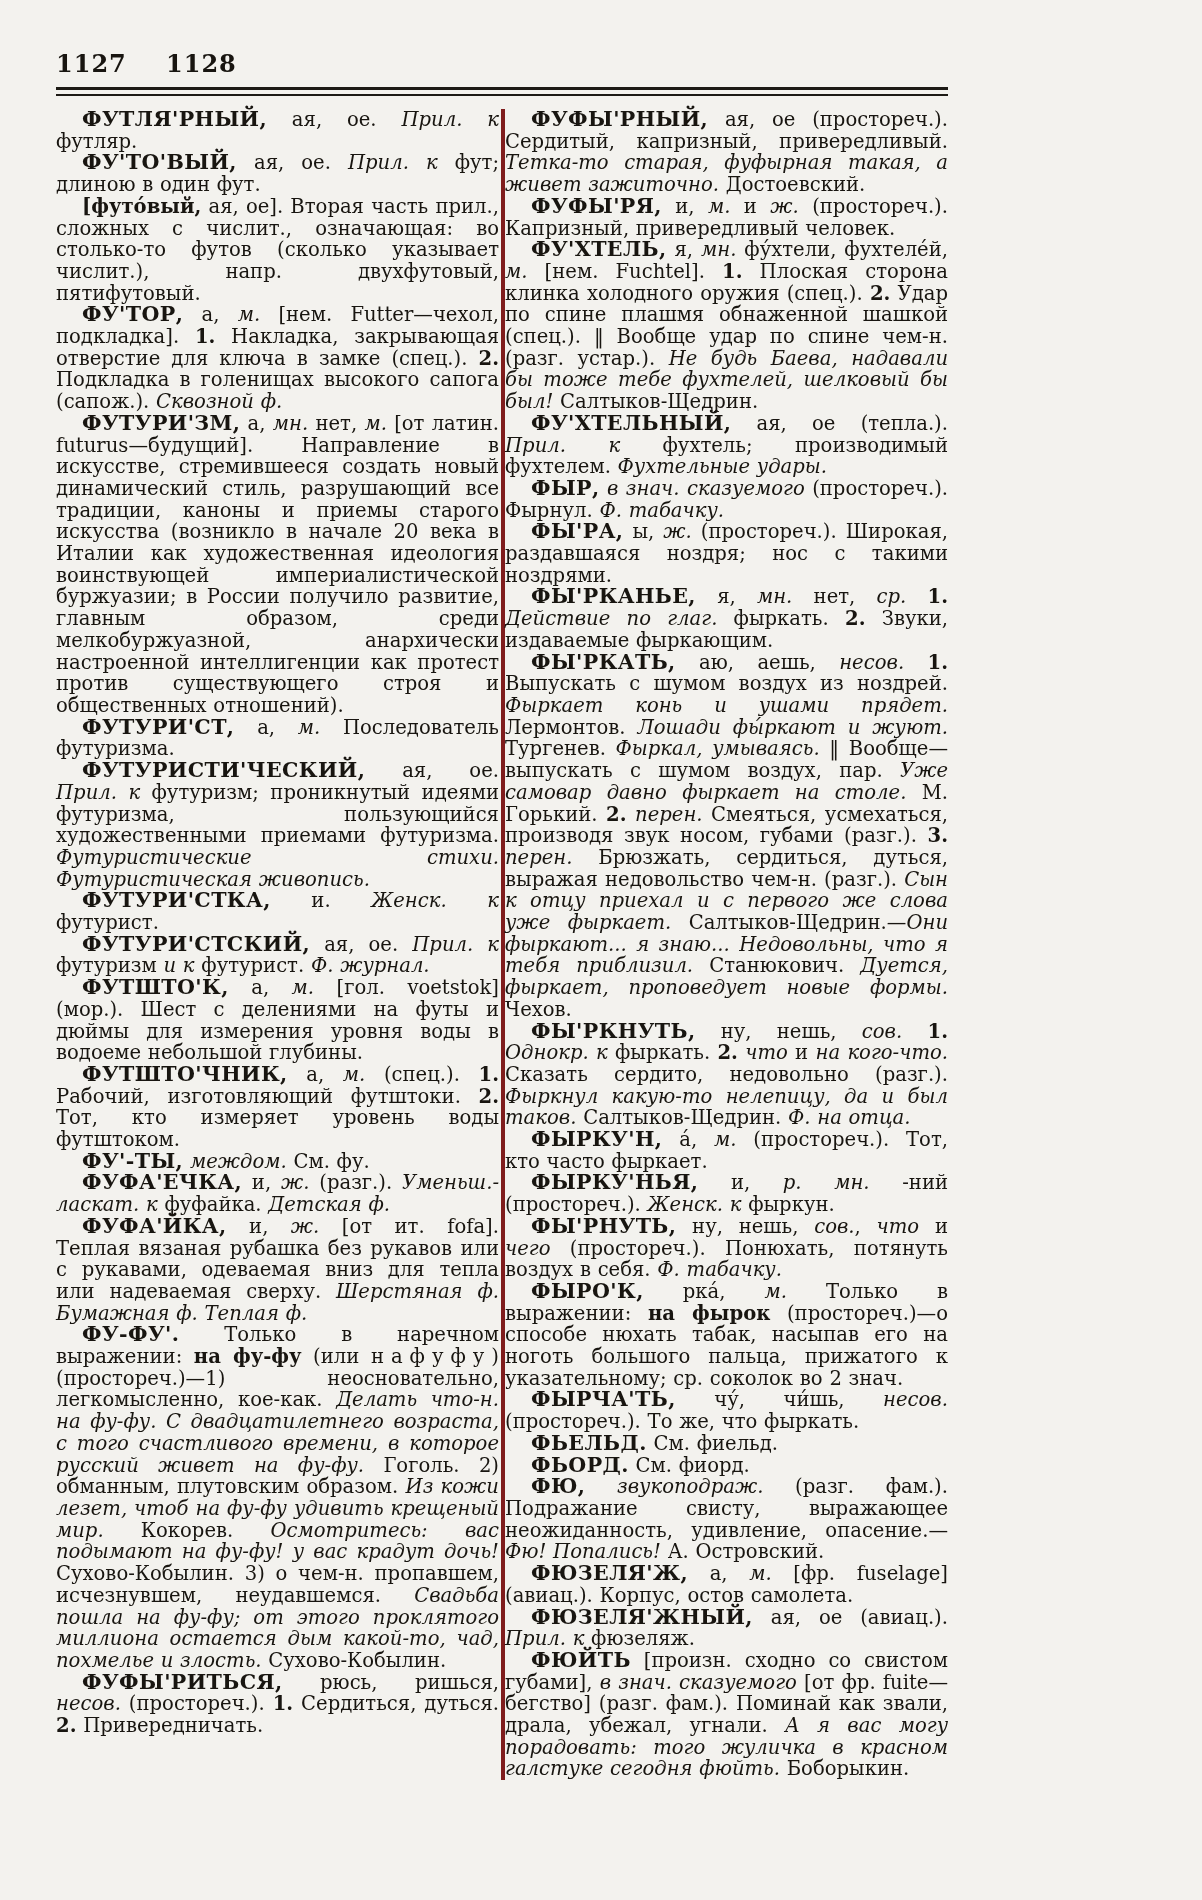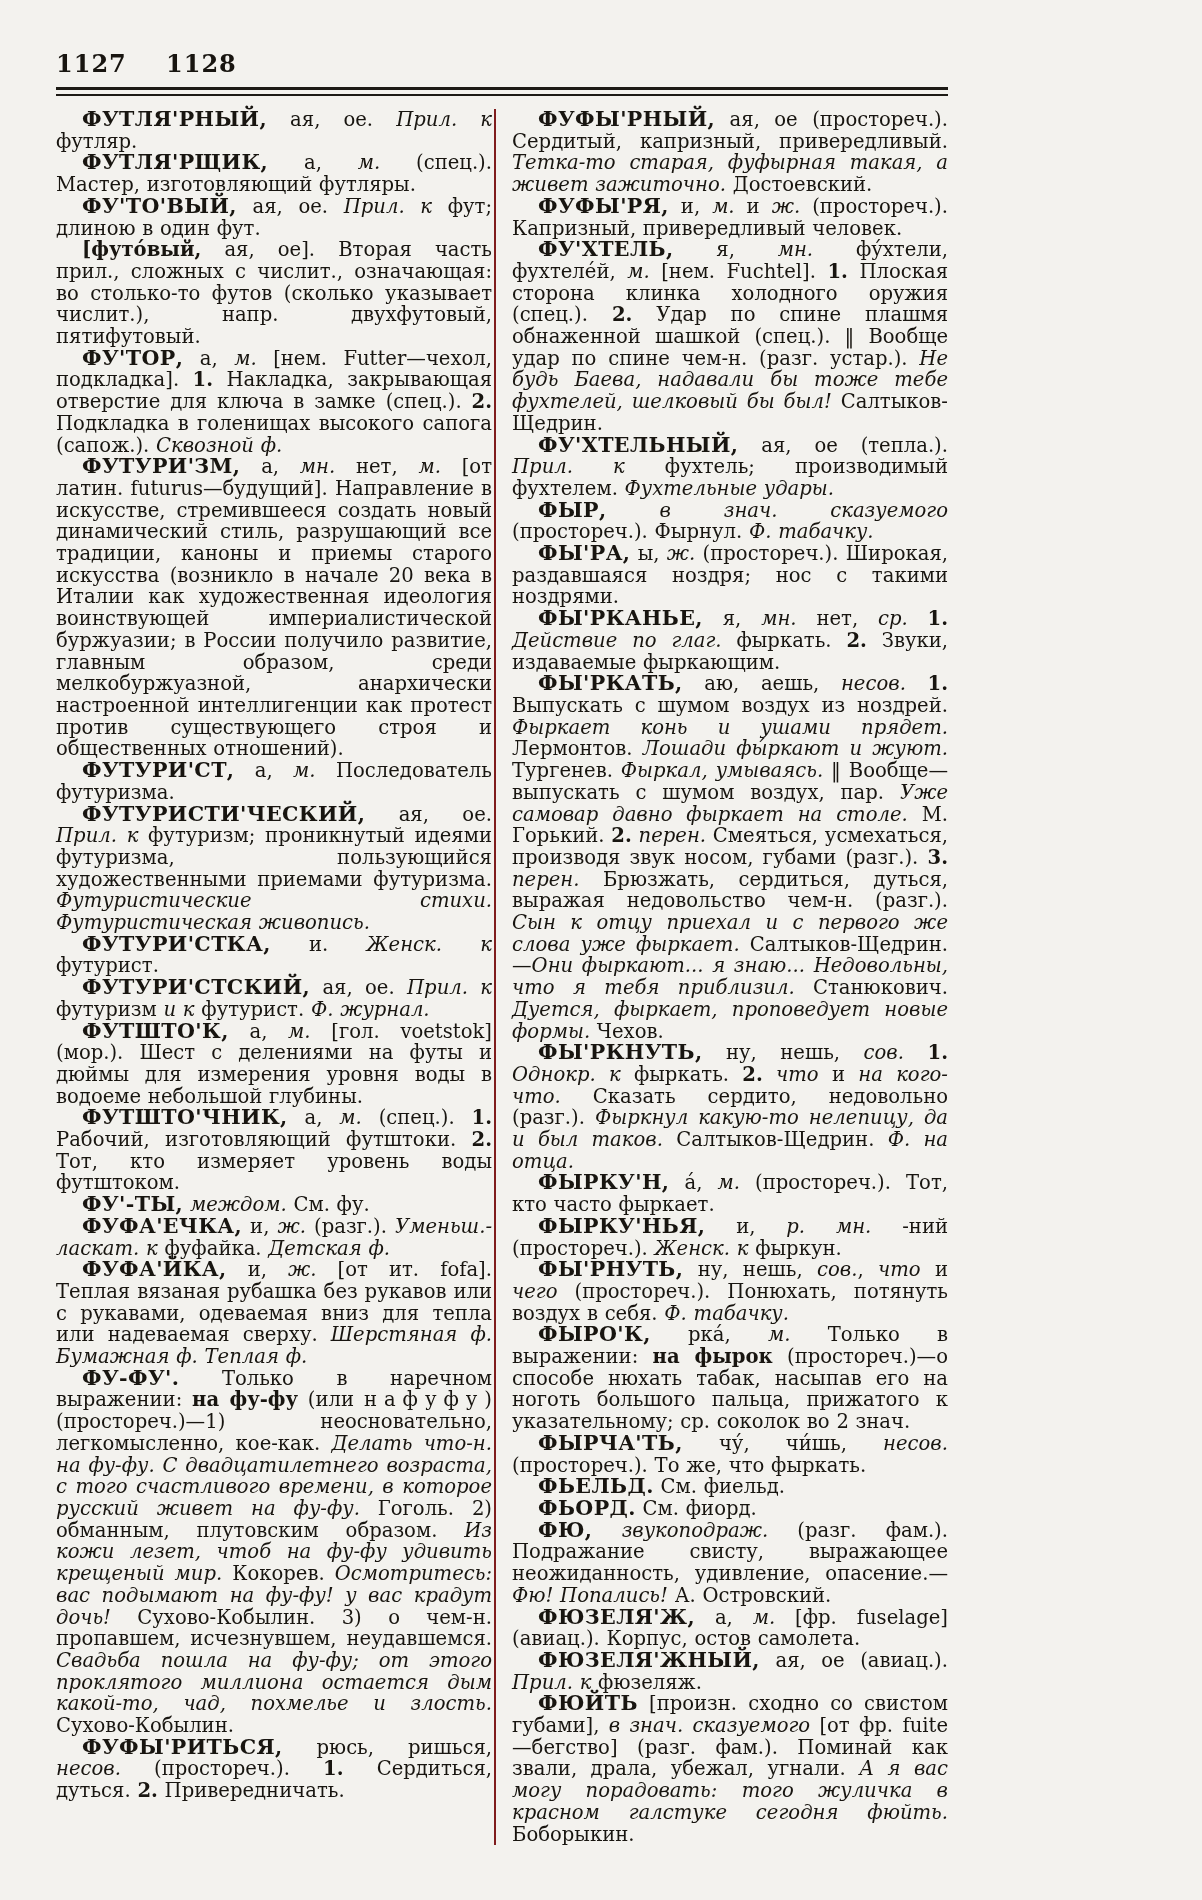--- a/index.html
+++ b/index.html
@@ -51,24 +51,24 @@
     display: flex;
     align-items: stretch;
     margin-top: 13px;
   }
   .col {
     flex: 1 1 0;
     min-width: 0;
   }
   .col.left {
     padding-right: 2px;
-    border-right: 2px solid #7f1d1d;
+    border-right: 4px solid #7f1d1d;
   }
   .col.right {
-    padding-left: 16px;
+    padding-left: 0;
   }
   p.entry {
     margin: 0;
     text-align: justify;
     text-indent: 26px;
     font-size: 19.6px;
     line-height: 21.7px;
     word-spacing: 0.5px;
     -webkit-hyphens: auto;
     hyphens: auto;
@@ -93,21 +93,20 @@
 
 <div class="page">
   <div class="running-head">
     <div class="page-num">1127</div>
     <div class="page-num right">1128</div>
   </div>
   <div class="double-rule"></div>
   <div class="columns">
     <div class="col left">
         <p class="entry"><span class="run-h">ФУТЛЯ'РНЫЙ,</span><span class="run-r"> ая, ое. </span><span class="run-i">Прил. к</span><span class="run-r"> футляр.</span></p>
-        <p class="entry"><span class="run-h">ФУТЛЯ'РЩИК,</span><span class="run-r"> а, </span><span class="run-i">м.</span><span class="run-r"> (спец.). Мастер, изготовляющий футляры.</span></p>
         <p class="entry"><span class="run-h">ФУ'ТО'ВЫЙ,</span><span class="run-r"> ая, ое. </span><span class="run-i">Прил. к</span><span class="run-r"> фут; длиною в один фут.</span></p>
         <p class="entry"><span class="run-b">[футо́вый,</span><span class="run-r"> ая, ое]. Вторая часть прил., сложных с числит., означающая: во столько-то футов (сколько указывает числит.), напр. двухфутовый, пятифутовый.</span></p>
         <p class="entry"><span class="run-h">ФУ'ТОР,</span><span class="run-r"> а, </span><span class="run-i">м.</span><span class="run-r"> [нем. Futter—чехол, подкладка]. </span><span class="run-b">1.</span><span class="run-r"> Накладка, закрывающая отверстие для ключа в замке (спец.). </span><span class="run-b">2.</span><span class="run-r"> Подкладка в голенищах высокого сапога (сапож.). </span><span class="run-i">Сквозной ф.</span></p>
         <p class="entry"><span class="run-h">ФУТУРИ'ЗМ,</span><span class="run-r"> а, </span><span class="run-i">мн.</span><span class="run-r"> нет, </span><span class="run-i">м.</span><span class="run-r"> [от латин. futurus—будущий]. Направление в искусстве, стремившееся создать новый динамический стиль, разрушающий все традиции, каноны и приемы старого искусства (возникло в начале 20 века в Италии как художественная идеология воинствующей империалистической буржуазии; в России получило развитие, главным образом, среди мелкобуржуазной, анархически настроенной интеллигенции как протест против существующего строя и общественных отношений).</span></p>
         <p class="entry"><span class="run-h">ФУТУРИ'СТ,</span><span class="run-r"> а, </span><span class="run-i">м.</span><span class="run-r"> Последователь футуризма.</span></p>
         <p class="entry"><span class="run-h">ФУТУРИСТИ'ЧЕСКИЙ,</span><span class="run-r"> ая, ое. </span><span class="run-i">Прил. к</span><span class="run-r"> футуризм; проникнутый идеями футуризма, пользующийся художественными приемами футуризма. </span><span class="run-i">Футуристические стихи. Футуристическая живопись.</span></p>
         <p class="entry"><span class="run-h">ФУТУРИ'СТКА,</span><span class="run-r"> и. </span><span class="run-i">Женск. к</span><span class="run-r"> футурист.</span></p>
         <p class="entry"><span class="run-h">ФУТУРИ'СТСКИЙ,</span><span class="run-r"> ая, ое. </span><span class="run-i">Прил. к</span><span class="run-r"> футуризм </span><span class="run-i">и к</span><span class="run-r"> футурист. </span><span class="run-i">Ф. журнал.</span></p>
         <p class="entry"><span class="run-h">ФУТШТО'К,</span><span class="run-r"> а, </span><span class="run-i">м.</span><span class="run-r"> [гол. voetstok] (мор.). Шест с делениями на футы и дюймы для измерения уровня воды в водоеме небольшой глубины.</span></p>
         <p class="entry"><span class="run-h">ФУТШТО'ЧНИК,</span><span class="run-r"> а, </span><span class="run-i">м.</span><span class="run-r"> (спец.). </span><span class="run-b">1.</span><span class="run-r"> Рабочий, изготовляющий футштоки. </span><span class="run-b">2.</span><span class="run-r"> Тот, кто измеряет уровень воды футштоком.</span></p>

